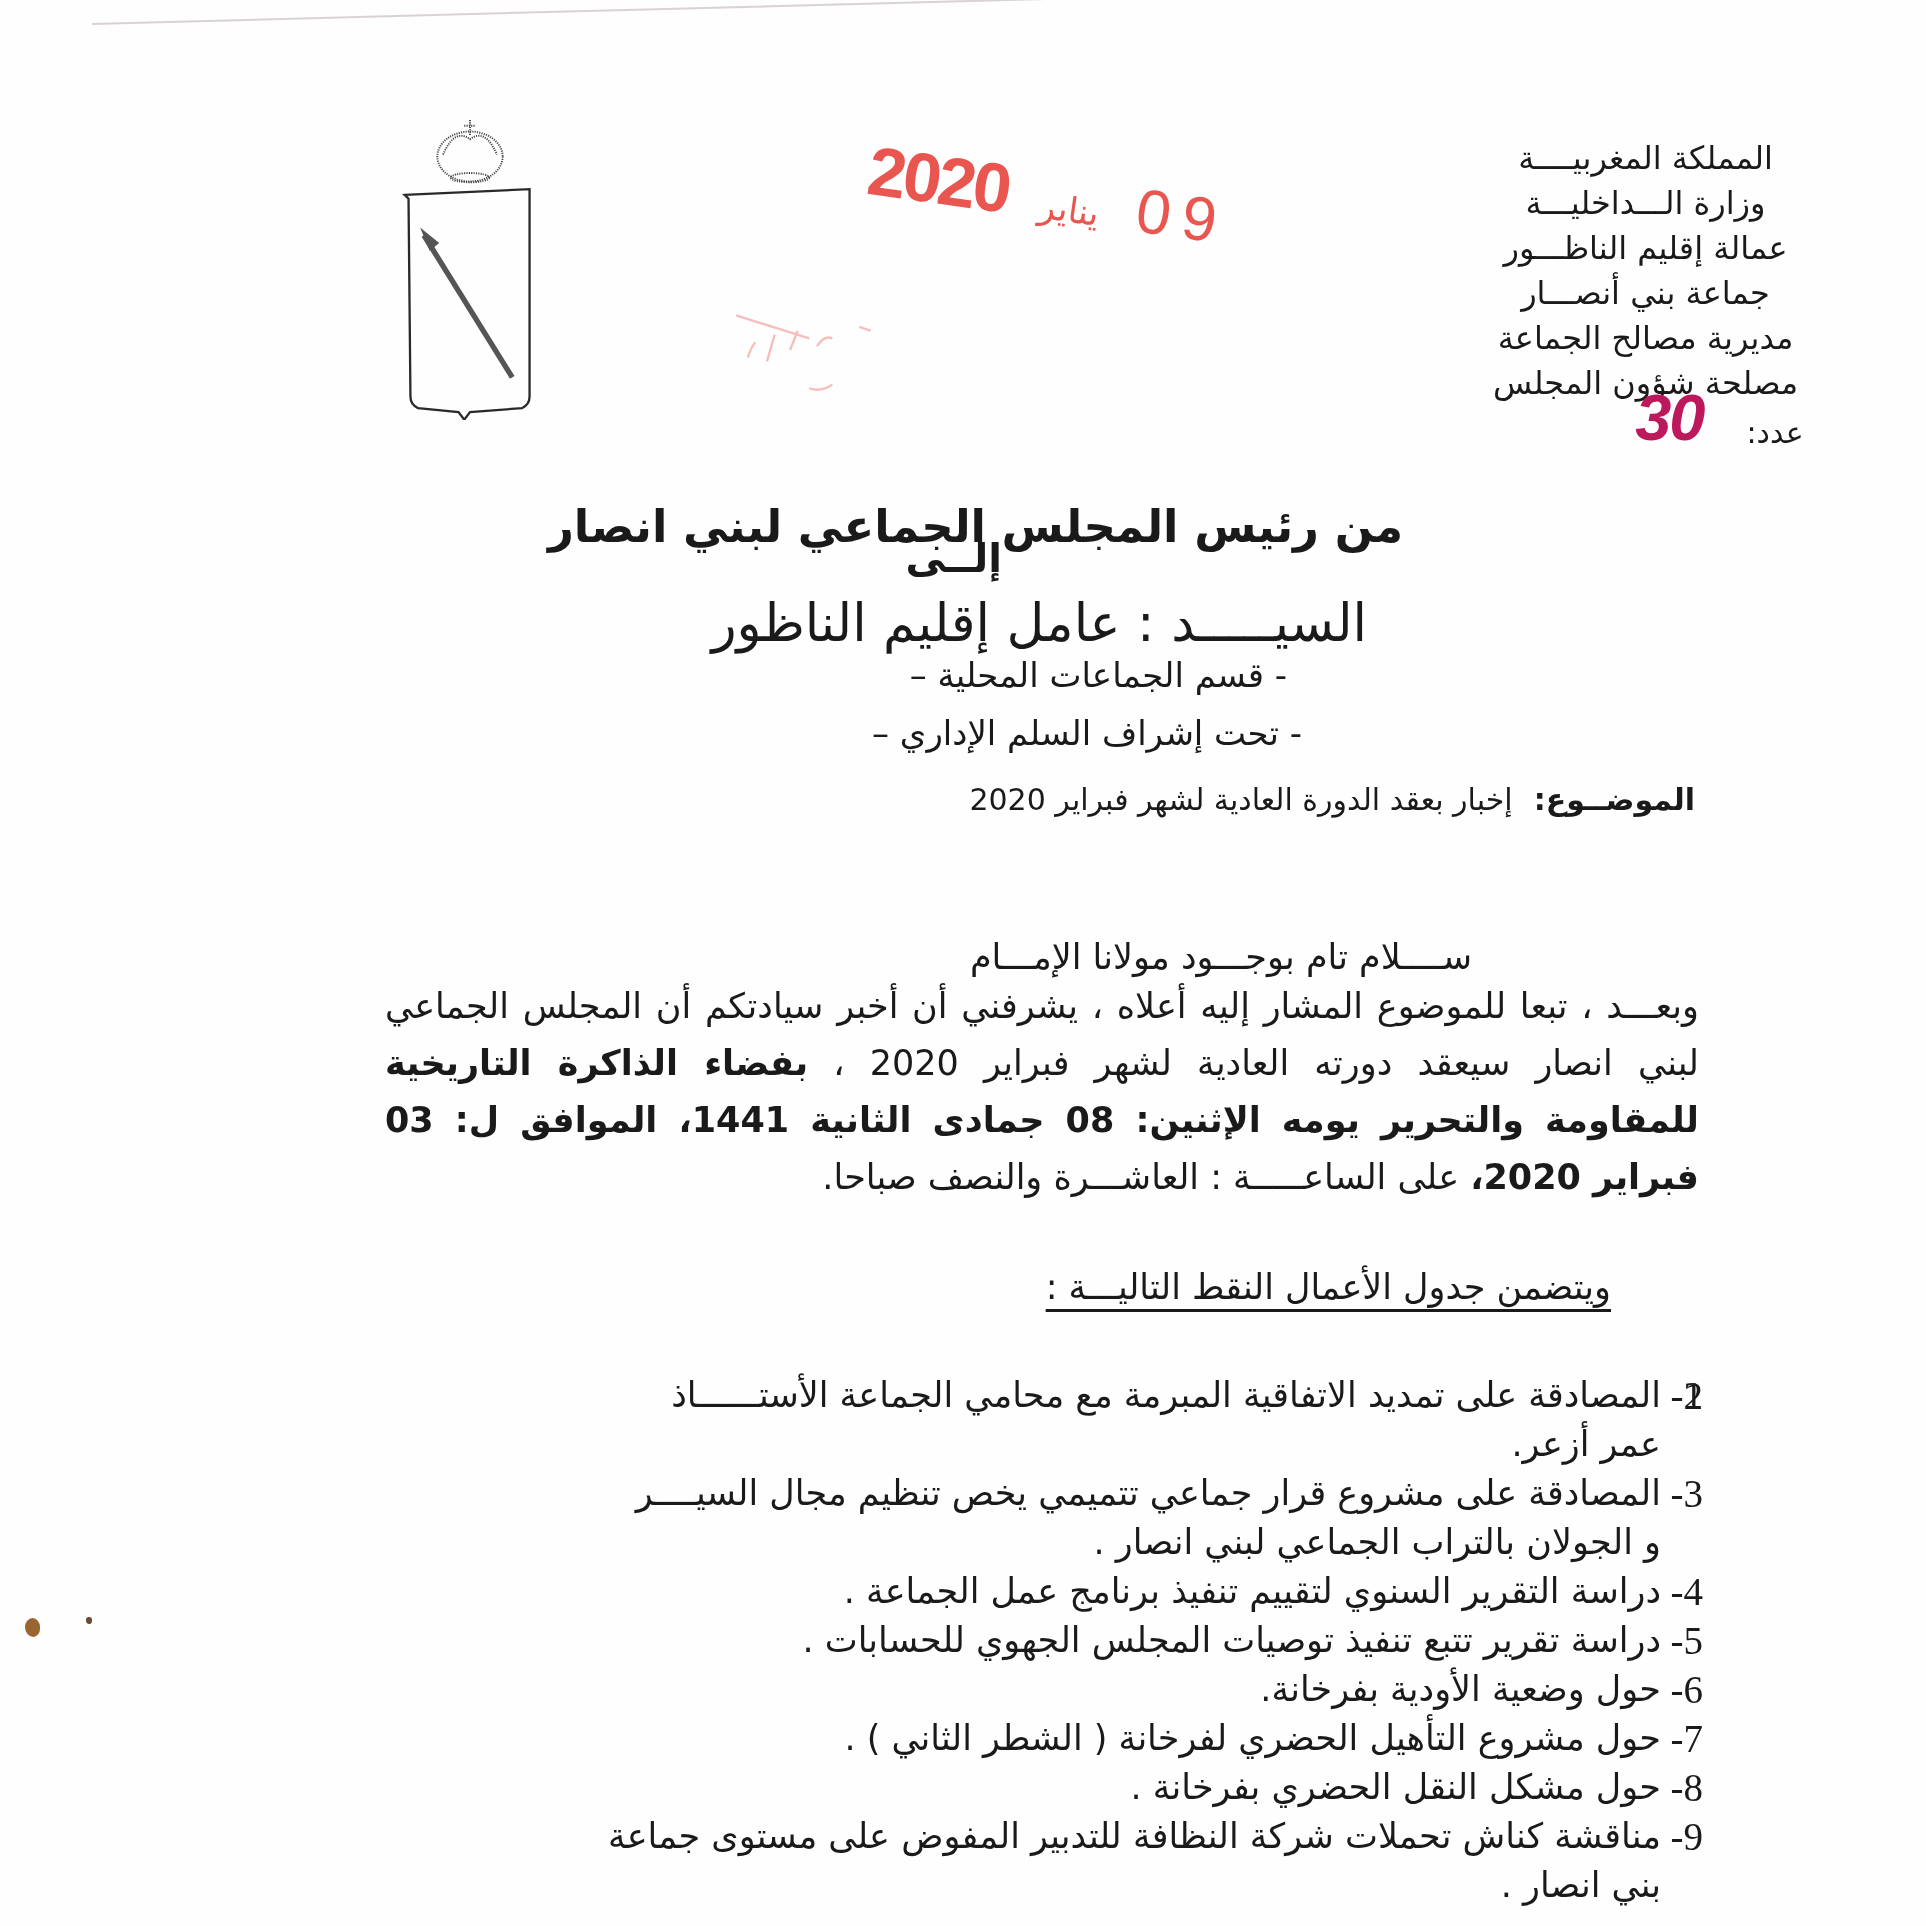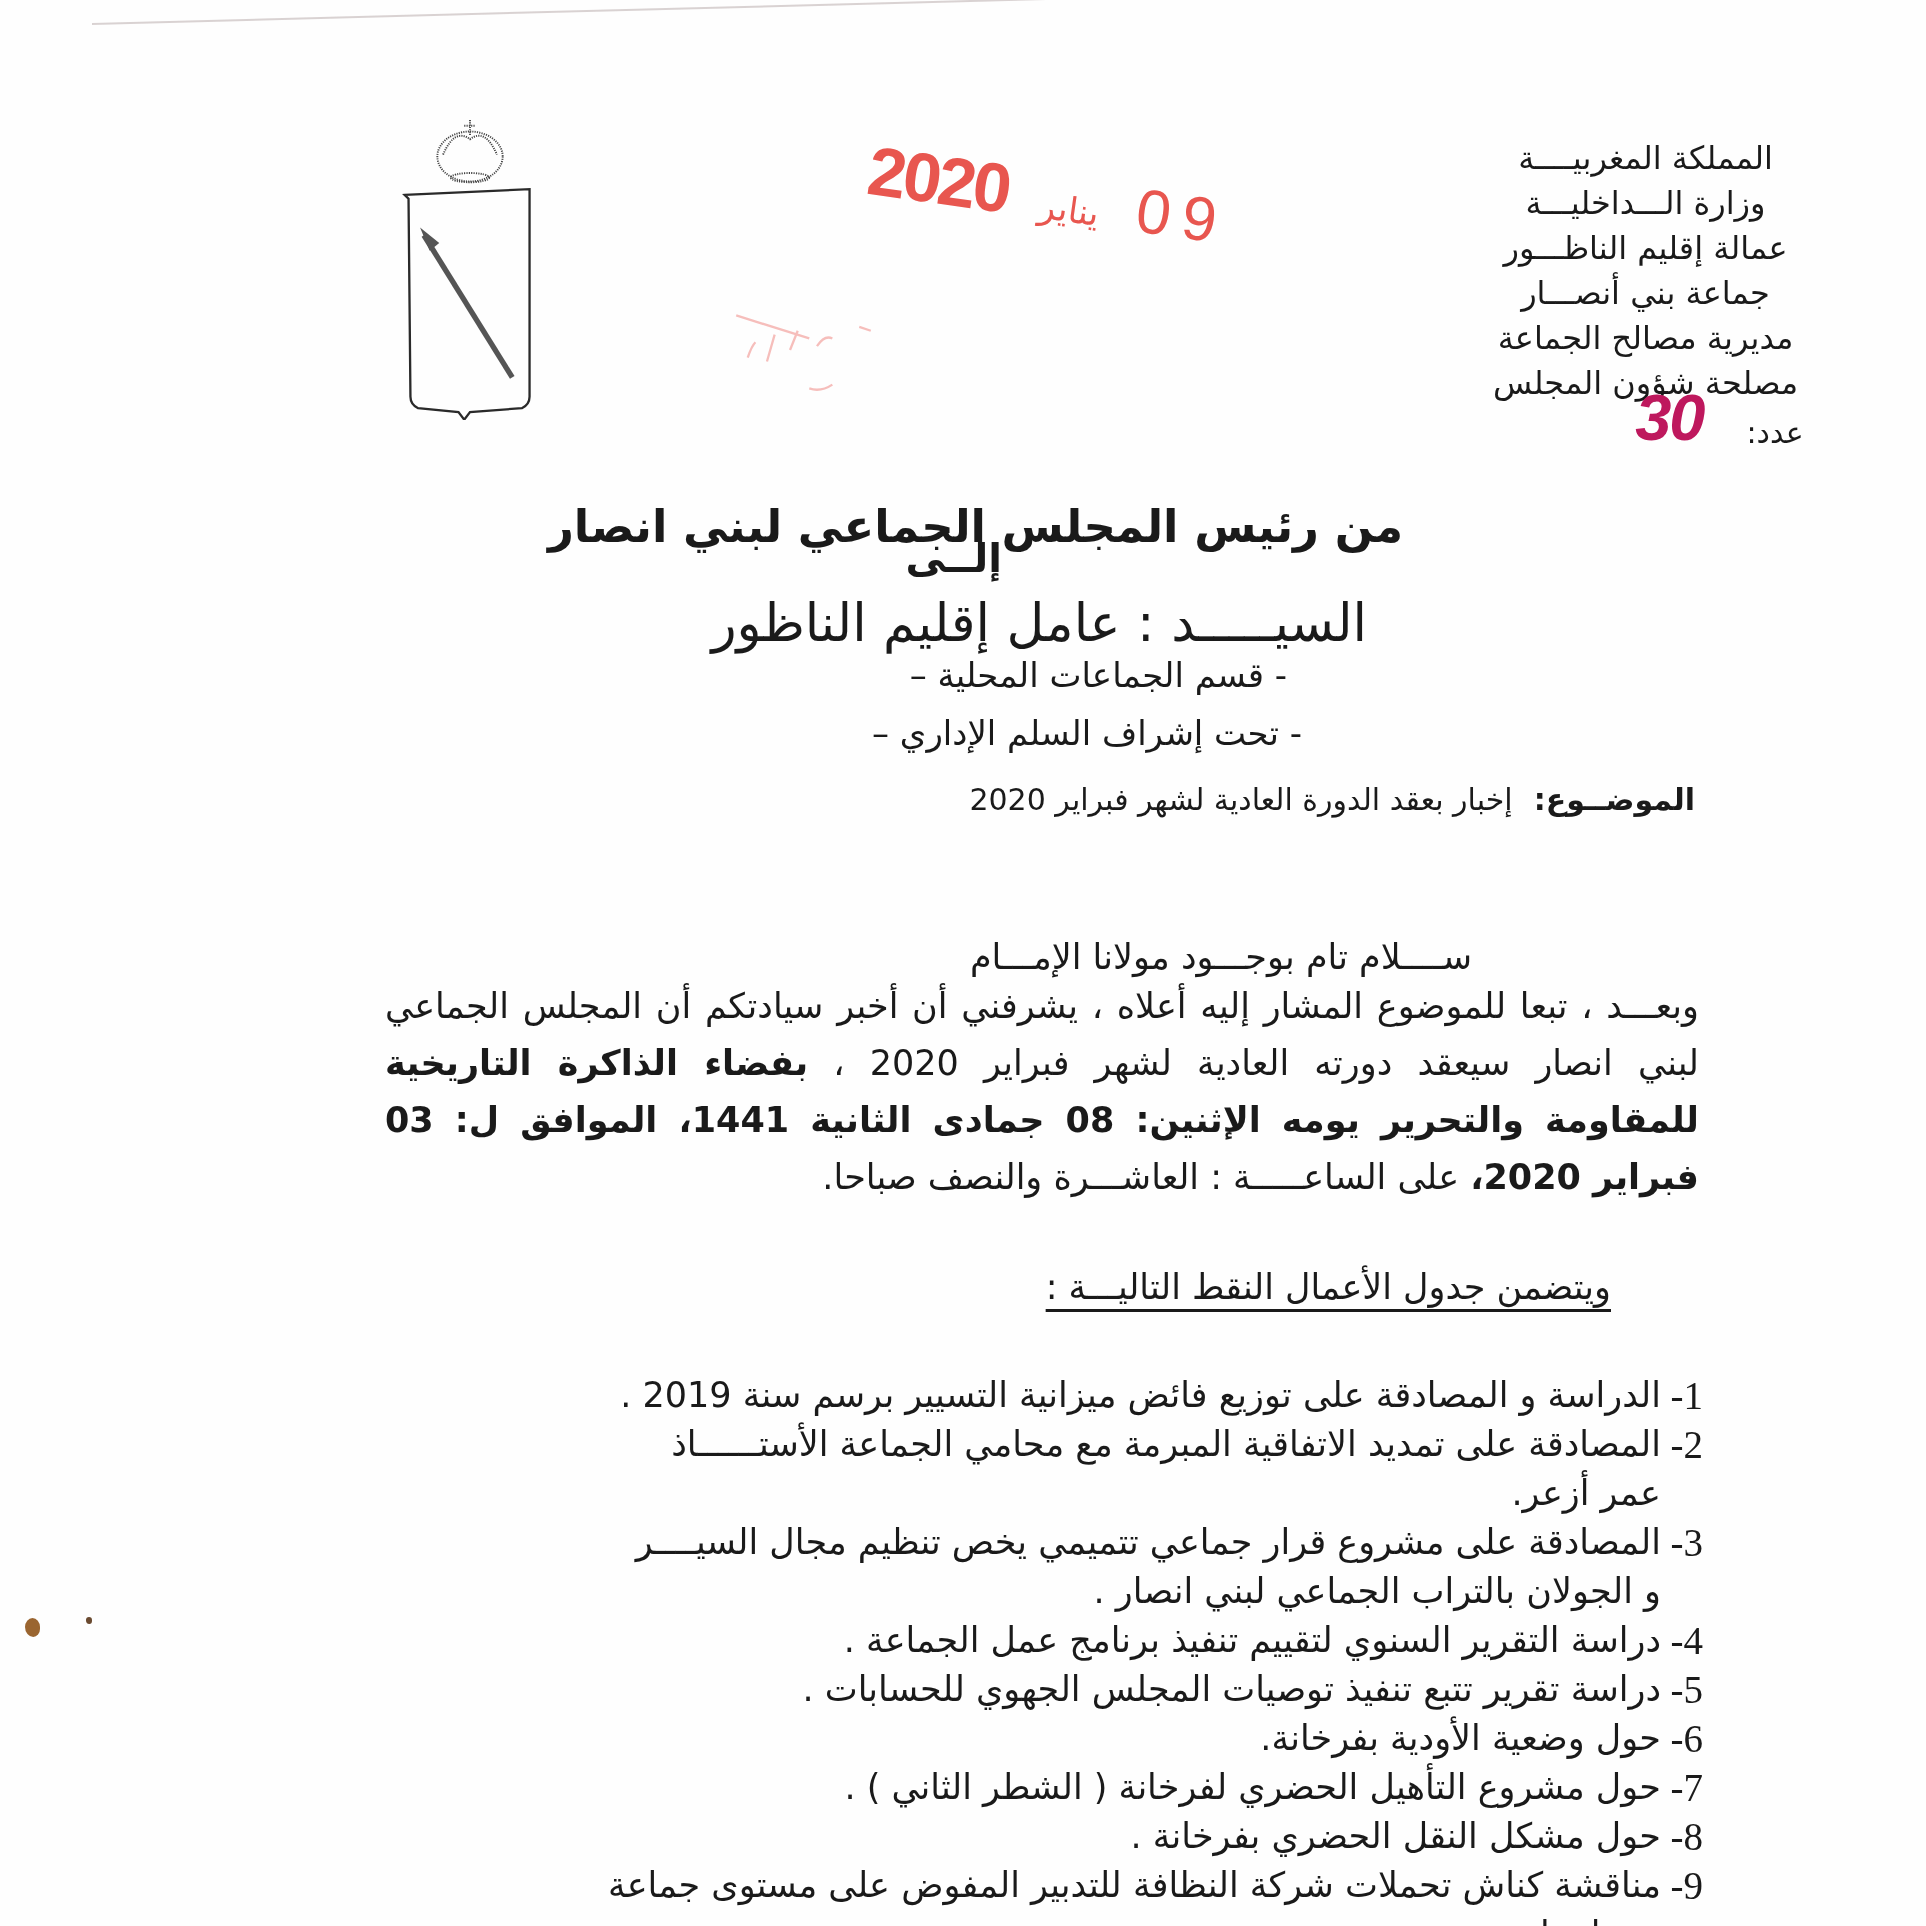--- a/index.html
+++ b/index.html
@@ -121,21 +121,20 @@
 
   <div class="body-para">
     <span>وبعـــد ، تبعا للموضوع المشار إليه أعلاه ، يشرفني أن أخبر سيادتكم أن المجلس الجماعي لبني انصار سيعقد دورته العادية لشهر فبراير 2020 ، </span><span class="bold">بفضاء الذاكرة التاريخية للمقاومة والتحرير يومه الإثنين: 08 جمادى الثانية 1441، الموافق ل: 03 فبراير 2020،</span><span> على الساعـــــة : العاشـــرة والنصف صباحا.</span>
   </div>
 
   <div class="agenda-title">ويتضمن جدول الأعمال النقط  التاليـــة :</div>
 
   <ol class="agenda">
     <li>
       <span class="num">1-</span>
-      <span>الدراسة و المصادقة على توزيع فائض ميزانية التسيير برسم سنة 2019 .</span>
     </li>
     <li>
       <span class="num">2-</span>
       <span>المصادقة على تمديد الاتفاقية المبرمة مع محامي الجماعة الأستــــــاذ</span>
       <span class="cont">عمر أزعر.</span>
     </li>
     <li>
       <span class="num">3-</span>
       <span>المصادقة على مشروع قرار جماعي تتميمي يخص تنظيم  مجال السيــــر</span>
       <span class="cont">و الجولان بالتراب الجماعي لبني انصار .</span>

